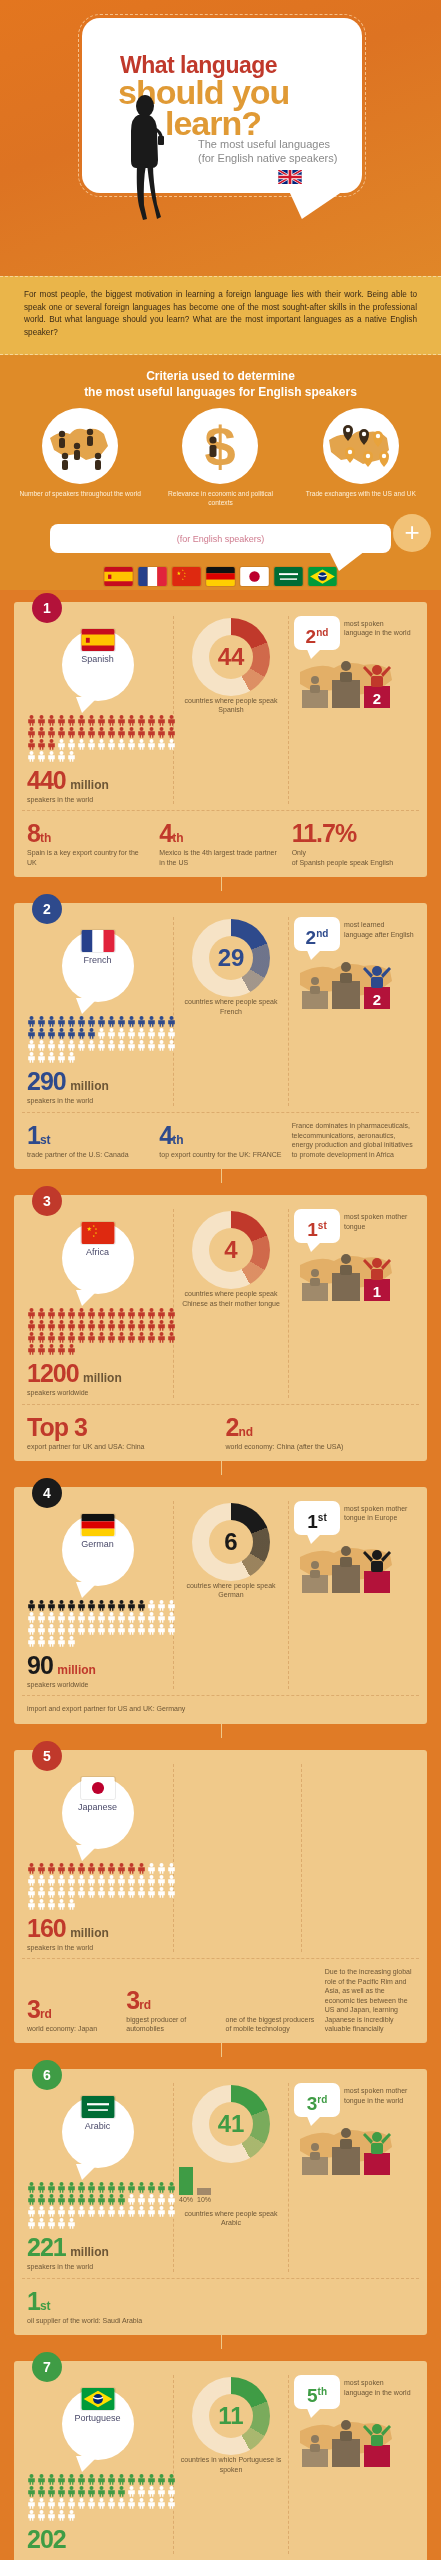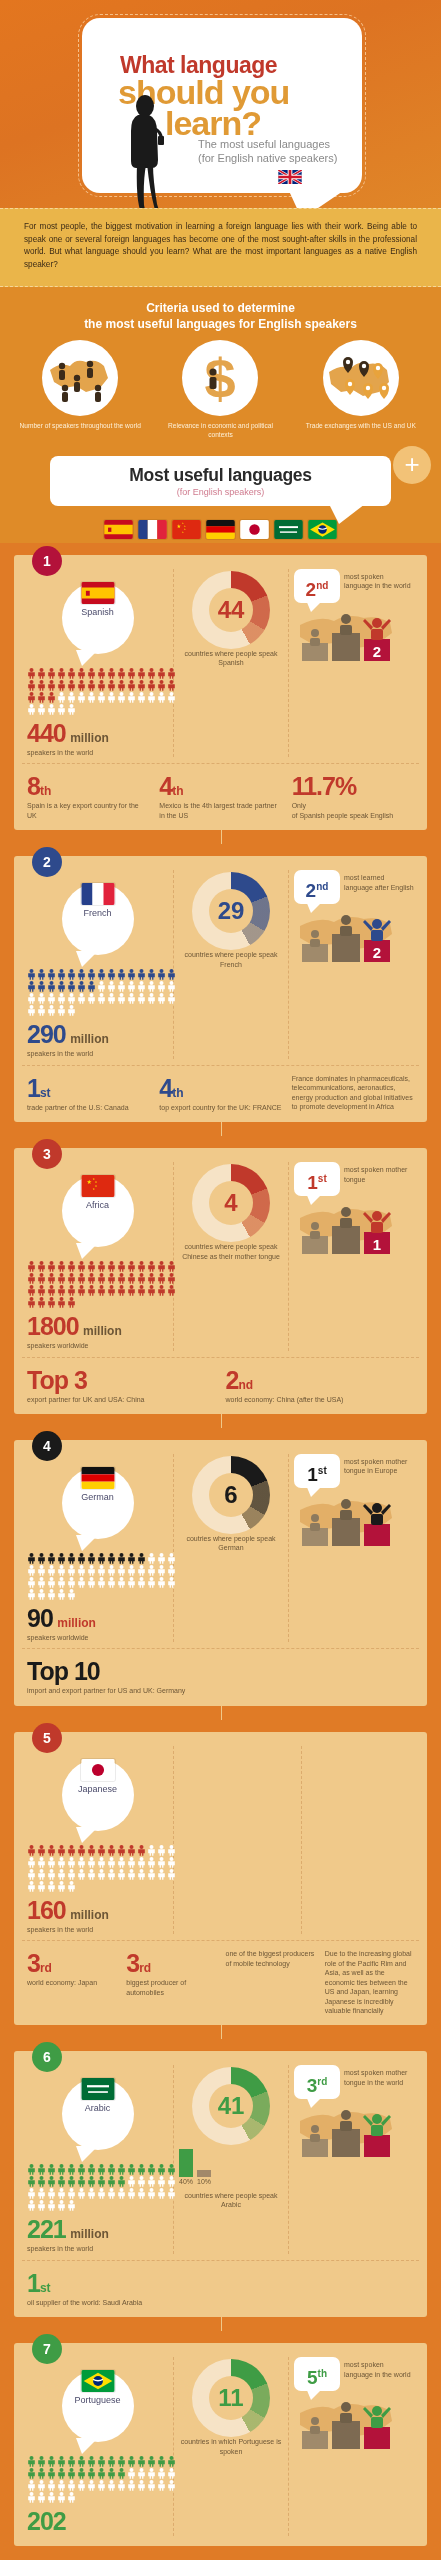--- a/index.html
+++ b/index.html
@@ -5,21 +5,21 @@
   * { margin:0; padding:0; box-sizing:border-box; }
   body {
     width:441px; height:2560px; overflow:hidden;
     font-family:"Liberation Sans", sans-serif;
     background:#e8822a; position:relative;
   }
   .page { width:441px; height:2560px; position:relative; background:#e07b26; }
 
   
   .header {
-    position:relative; height:208px;
+    position:relative; height:276px;
     background:linear-gradient(160deg,#e3761f 0%,#dd7322 40%,#e08628 100%);
     overflow:hidden;
   }
   .bubble {
     position:absolute; left:82px; top:18px; width:280px; height:175px;
     background:#fff; border-radius:18px;
     box-shadow:0 0 0 3px rgba(255,255,255,.0);
   }
   .bubble::after{
     content:""; position:absolute; right:18px; bottom:-26px;
@@ -75,21 +75,21 @@
   .sec{ position:relative; margin:12px 14px 0 14px; }
   .sec-inner{ background:#f0c98a; border-radius:3px; padding:14px 8px 10px 8px; }
   .badge{ position:absolute; left:18px; top:-9px; width:30px;height:30px;border-radius:50%;
           color:#fff; font-size:14px; font-weight:bold; text-align:center; line-height:30px; z-index:5;}
   .connector{ position:relative; height:14px;}
   .connector i{ position:absolute; left:50%; top:0; width:1px; height:14px; background:#f0c98a;}
 
   .grid-top{ display:flex; }
   .cell{ position:relative; padding:0 5px; }
   .vsep{ border-right:1px dashed #dcab6d;}
-  .hsep{ border-top:1px dashed #dcab6d; margin-top:6px; padding-top:8px;}
+  .hsep{ border-top:1px dashed #dcab6d; margin-top:6px; padding-top:8px;align-items:flex-end;}
 
   .speech{ width:72px;height:72px;border-radius:50%;background:#fff;position:relative;margin:0 auto;}
   .speech::after{content:"";position:absolute;left:14px;bottom:-12px;width:0;height:0;
      border-left:6px solid transparent;border-right:16px solid transparent;border-top:16px solid #fff;}
   .speech .fl{ width:34px;height:22px;margin:13px auto 3px auto;border-radius:2px;overflow:hidden;position:relative;
      box-shadow:0 0 0 1px rgba(0,0,0,.08);}
   .speech .nm{ text-align:center;font-size:9px;color:#4a4a6a;}
 
   .people{ margin-top:14px; line-height:0; width:150px;}
   .people span{ display:inline-block; width:9px; height:11px; margin:0 1px 1px 0; }
@@ -207,21 +207,20 @@
             </g>
           </svg>
         </div>
         <div class="cap">Trade exchanges with the US and UK</div>
       </div>
     </div>
   </div>
 
   <div class="mu-wrap">
     <div class="mu-card">
-      <div class="mu-t1">Most useful languages</div>
       <div class="mu-t2">(for English speakers)</div>
     </div>
     <div class="plus">+</div>
     <div class="flag-strip" id="banner-flags">
         <div class="f"><svg width="29" height="19" viewBox="0 0 60 40">
             <rect width="60" height="40" fill="#c60b1e"></rect>
             <rect y="10" width="60" height="20" fill="#ffc400"></rect>
             <rect x="8" y="16" width="7" height="9" fill="#c60b1e"></rect>
           </svg></div>
         <div class="f"><svg width="29" height="19" viewBox="0 0 60 40">
@@ -884,21 +883,21 @@
                     <circle cx="4.5" cy="2" r="2" fill="#c0392b"></circle>
                     <path d="M1.2 4.2 h6.6 v4 h-1.4 v2.6 h-1.3 v-2.6 h-1.2 v2.6 h-1.3 v-2.6 h-1.4 z" fill="#c0392b"></path>
                   </svg></span><span><svg viewBox="0 0 9 11" width="9" height="11">
                     <circle cx="4.5" cy="2" r="2" fill="#c0392b"></circle>
                     <path d="M1.2 4.2 h6.6 v4 h-1.4 v2.6 h-1.3 v-2.6 h-1.2 v2.6 h-1.3 v-2.6 h-1.4 z" fill="#c0392b"></path>
                   </svg></span><span><svg viewBox="0 0 9 11" width="9" height="11">
                     <circle cx="4.5" cy="2" r="2" fill="#c0392b"></circle>
                     <path d="M1.2 4.2 h6.6 v4 h-1.4 v2.6 h-1.3 v-2.6 h-1.2 v2.6 h-1.3 v-2.6 h-1.4 z" fill="#c0392b"></path>
                   </svg></span></div>
           <div style="margin-top:3px">
-            <span class="bignum" style="color:#c0392b">1800</span>
+            <span class="bignum" style="color:#c0392b">1200</span>
             <span class="midnum" style="color:#6d5636">million</span>
           </div>
           <div class="cap">speakers worldwide</div>
         </div>
 
         <div class="cell vsep" style="width:128px;text-align:center">
           <div class="donut" style="background:conic-gradient(#c0392b 0deg 67.95deg, #c0392baa 67.95deg 120.80000000000001deg, #c0392b66 120.80000000000001deg 151deg, #f6e3c6 151deg 360deg)">
     <div class="hole" style="color:#c0392b">4</div>
               </div>
 
@@ -1155,21 +1154,20 @@
                     <rect x="77" y="26" width="12" height="11" rx="2"></rect>
                     <path d="M77 27 l-8 -9 2 -2 8 8z"></path>
                     <path d="M89 27 l8 -9 -2 -2 -8 8z"></path>
                   </g>
   </svg></div>
         </div>
       </div>
 
       <div class="grid-top hsep">
         <div class="cell" style="flex:1">
-        <div><span class="bignum" style="color:#1a1a1a">Top 10</span></div>
 
         <div class="cap">import and export partner for US and UK: Germany</div>
       </div>
       </div>
     </div>
       </div>
       <div class="connector">
         <i></i>
       </div>
       <div class="sec">

